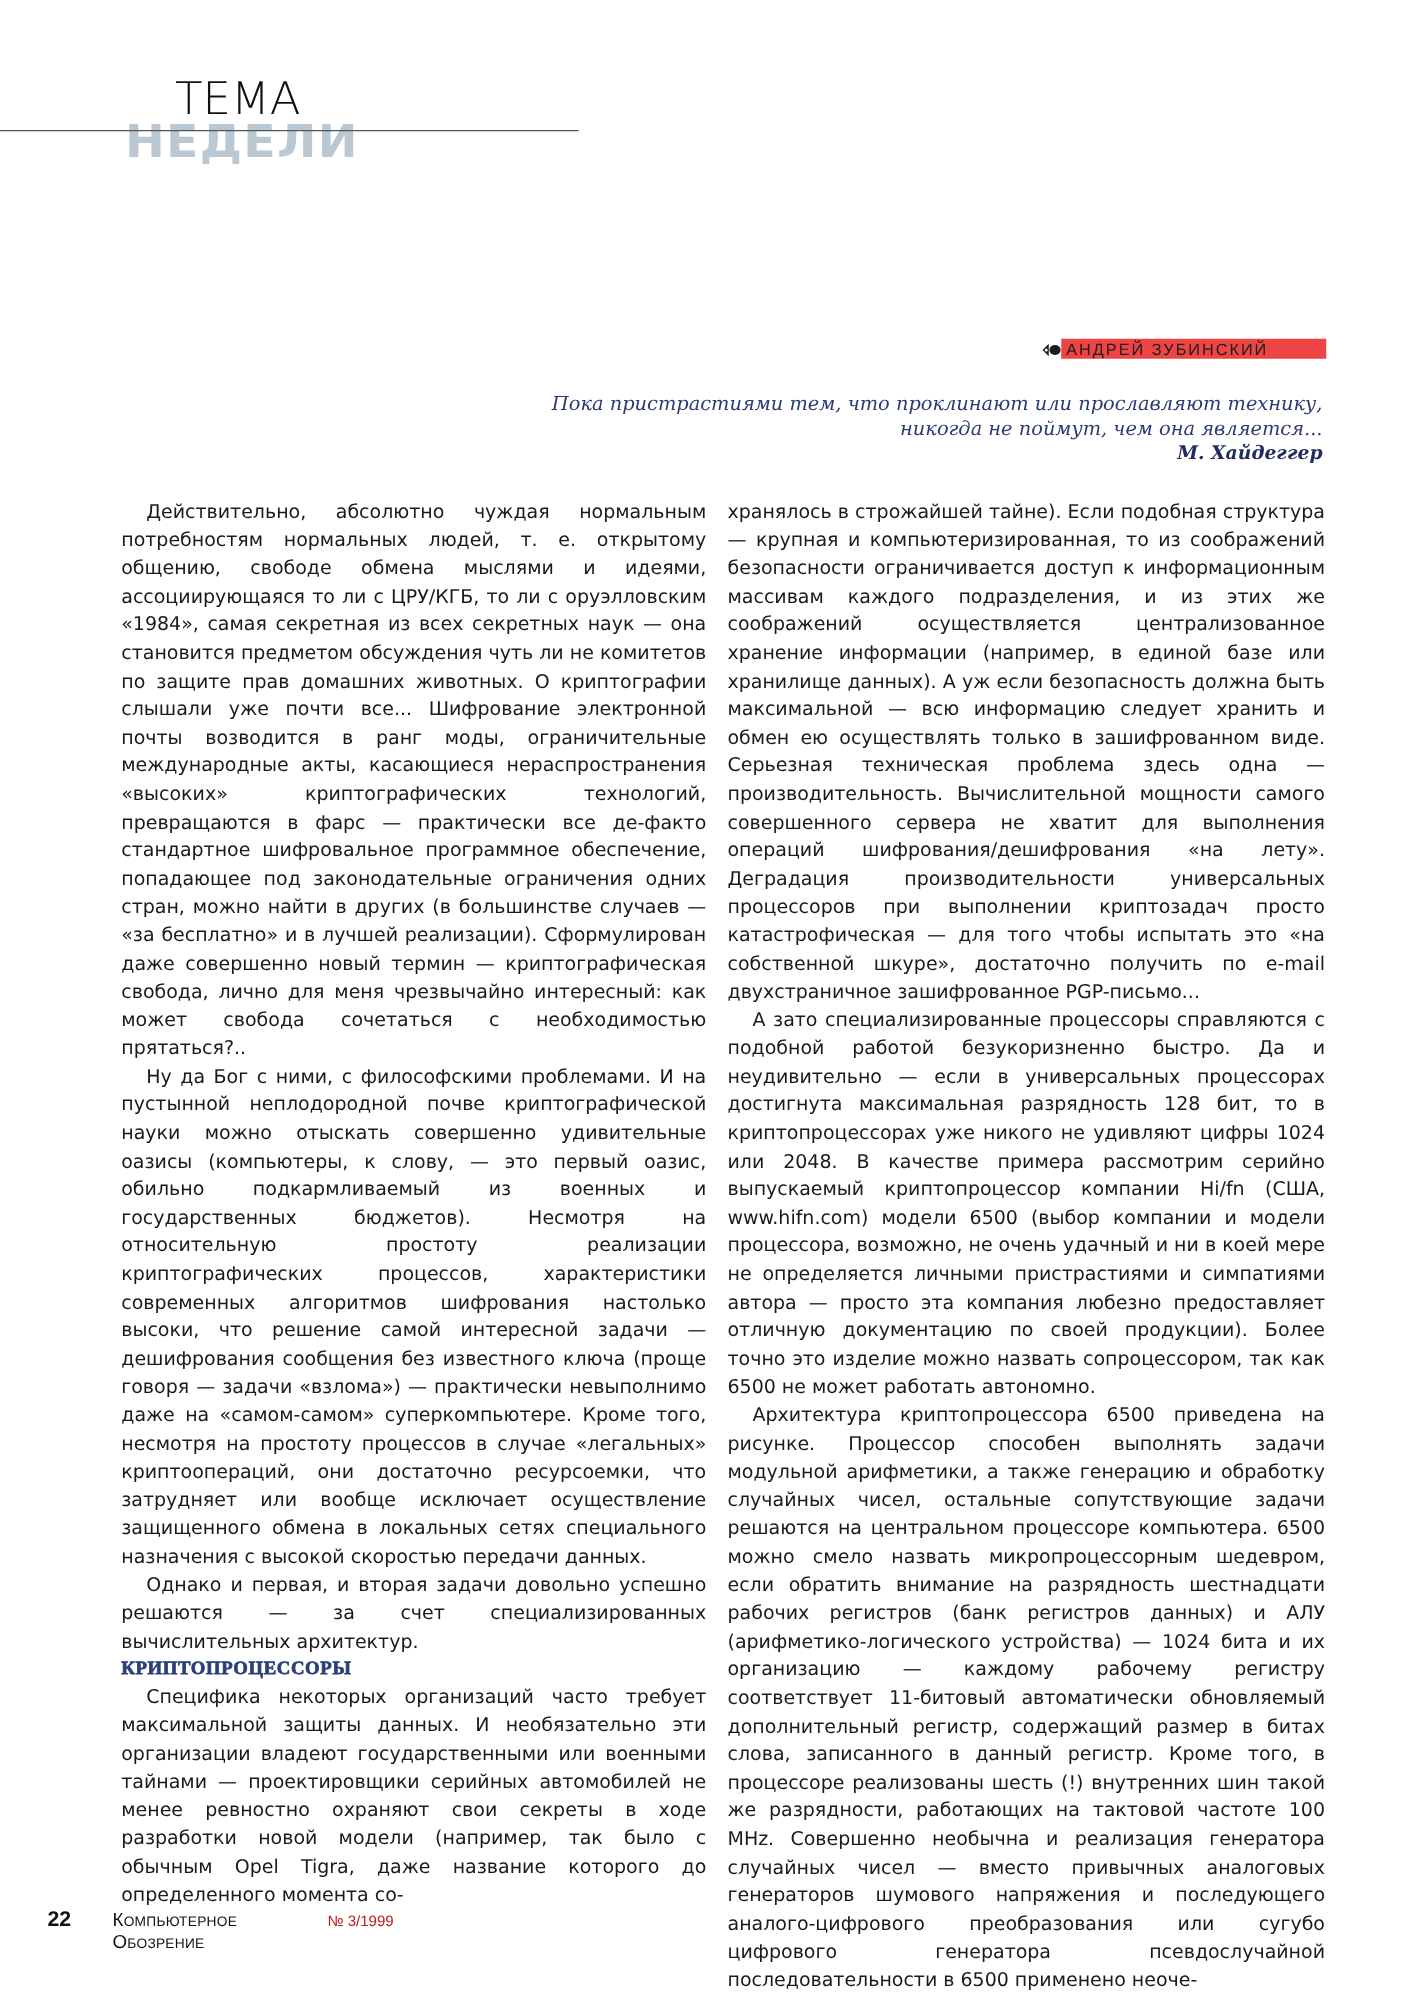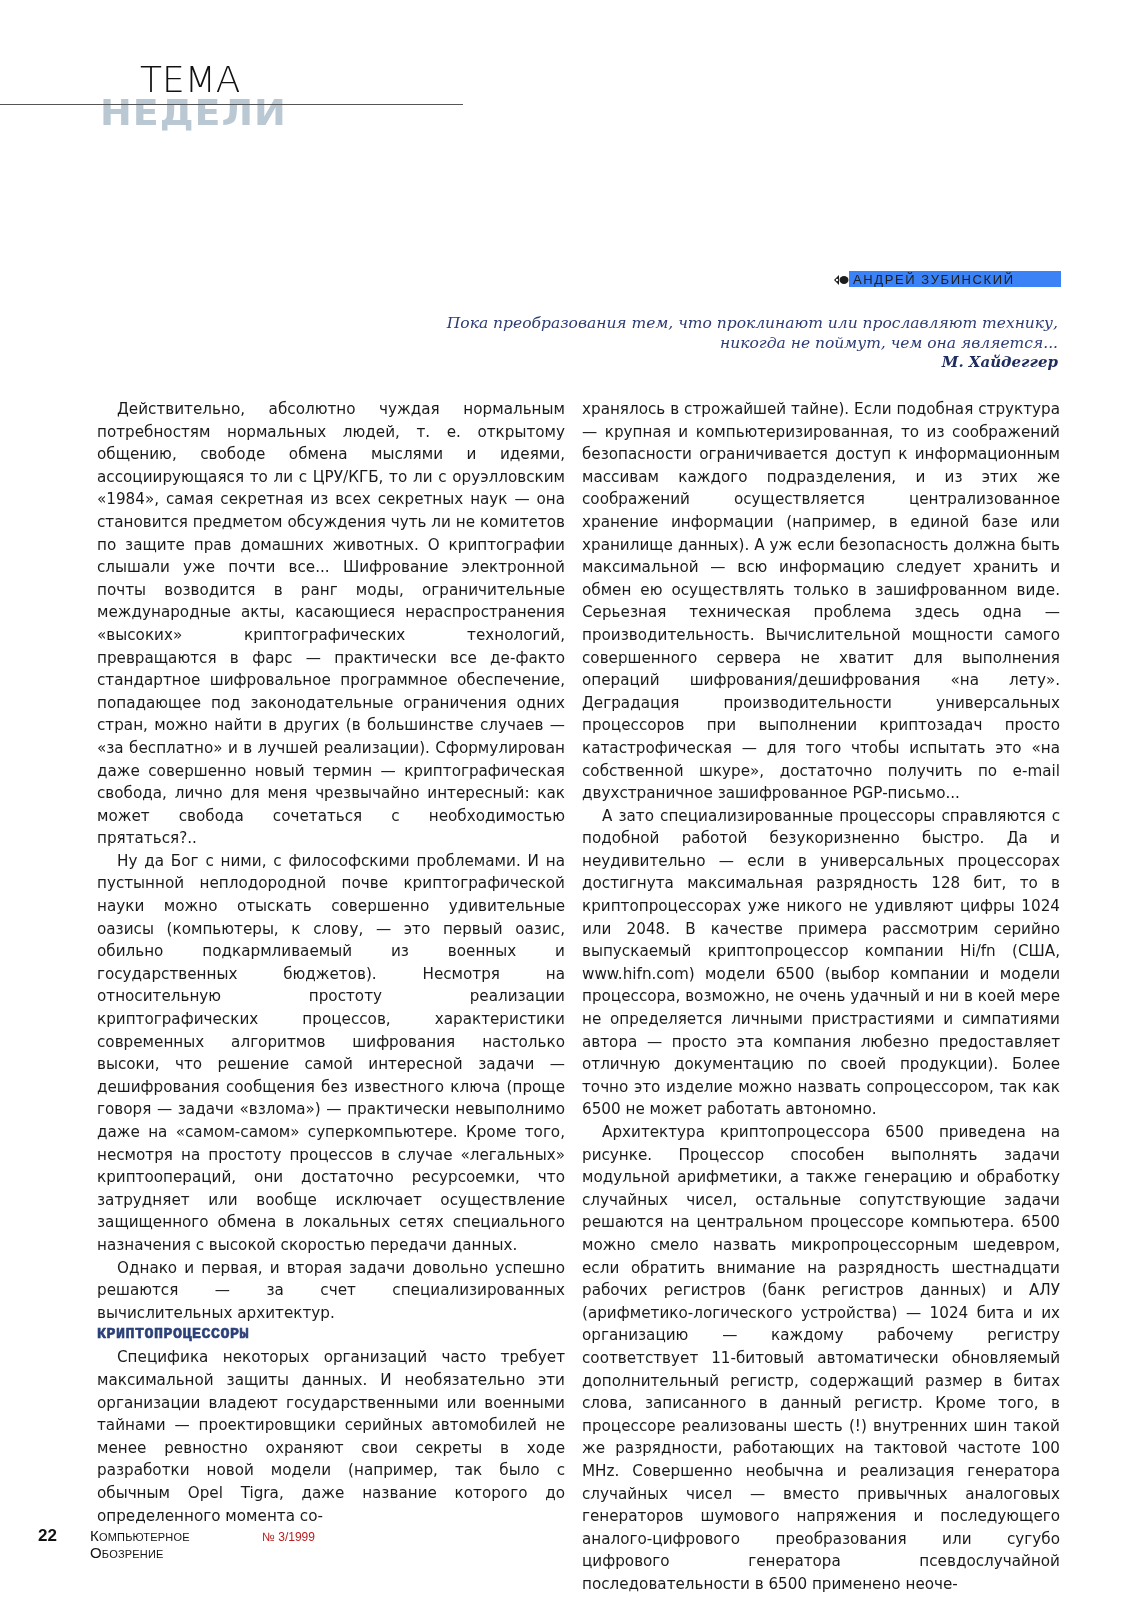--- a/index.html
+++ b/index.html
@@ -7,31 +7,31 @@
 
   .rubric { position: absolute; left: 0; top: 60px; width: 470px; height: 70px; }
   .rubric-line { position: absolute; left: 0; top: 44px; width: 463px; height: 1px; background: #555; z-index: 2; }
   .rubric-bg { position: absolute; left: 100px; top: 34px; font-family: "DejaVu Sans", sans-serif; font-weight: bold; font-size: 38px; letter-spacing: 1px; color: #b9c8d3; transform: scaleY(0.95); z-index: 1; line-height: 1; }
   .rubric-fg { position: absolute; left: 99px; top: 2px; font-family: "DejaVu Sans", sans-serif; font-weight: 200; font-size: 36px; color: #111; letter-spacing: 0; z-index: 3; line-height: 1; margin-left: 41px; -webkit-text-stroke: 0; }
 
   .title { position: absolute; left: 222px; top: 158px; width: 820px; font-family: "DejaVu Sans", sans-serif; font-weight: bold; font-size: 68px; line-height: 64px; color: #2b4079; letter-spacing: 1px; -webkit-text-stroke: 2.5px #2b4079; }
 
   .author { position: absolute; left: 833px; top: 270px; height: 18px; width: 228px; display: flex; align-items: center; }
   .author-icon { width: 16px; height: 14px; margin-right: 0; position: relative; }
-  .author-badge { background: #3b82f6; height: 16px; flex: 1; display: flex; align-items: center; padding-left: 4px; font-family: "Liberation Sans", sans-serif; font-size: 13px; letter-spacing: 1.6px; color: #1d1d1d; }
+  .author-badge { background: #ef4444; height: 16px; flex: 1; display: flex; align-items: center; padding-left: 4px; font-family: "Liberation Sans", sans-serif; font-size: 13px; letter-spacing: 1.6px; color: #1d1d1d; }
 
   .epigraph { position: absolute; right: 78px; top: 314px; text-align: right; font-family: "DejaVu Serif", serif; font-style: italic; color: #2b3a72; font-size: 15.5px; line-height: 19.5px; }
   .epigraph .who { font-weight: bold; font-size: 15px; color: #1f2d5e; }
 
   .col { position: absolute; top: 398px; font-family: "DejaVu Sans", sans-serif; font-size: 15.2px; line-height: 22.6px; color: #1a1a1a; text-align: justify; }
   .col-left { left: 97px; width: 468px; }
   .col-right { left: 582px; width: 478px; }
   .col p { margin: 0; text-indent: 20px; hyphens: manual; }
   .col p.noindent { text-indent: 0; }
-  .subhead { font-family: Liberation Mono, monospace; font-weight: bold; font-size: 15px; color: #2b4079; letter-spacing: 0.5px; margin-top: 22px; line-height: 22px; text-indent: 0 !important; -webkit-text-stroke: 0.6px #2b4079; }
+  .subhead { font-family: Liberation Serif, serif; font-weight: bold; font-size: 15px; color: #2b4079; letter-spacing: 0.5px; margin-top: 22px; line-height: 22px; text-indent: 0 !important; -webkit-text-stroke: 0.6px #2b4079; }
 
   .footer { position: absolute; top: 1526px; left: 38px; height: 22px; display: flex; align-items: baseline; }
   .page-num { font-family: "Liberation Sans", sans-serif; font-weight: bold; font-size: 17px; color: #111; width: 52px; }
   .magazine { font-family: "Liberation Sans", sans-serif; font-size: 15px; color: #111; font-variant: small-caps; width: 172px; letter-spacing: 0.2px; }
   .issue { font-family: "Liberation Sans", sans-serif; font-size: 12px; color: #b91c1c; }
 </style>
 </head>
 <body>
 
 <div class="rubric">
@@ -48,21 +48,21 @@
     <svg width="16" height="14" viewBox="0 0 16 14">
       <path d="M1 7 L6 2 L6 12 Z" fill="#1d1d1d"></path>
       <circle cx="4" cy="7" r="1.2" fill="#ffffff"></circle>
       <ellipse cx="11" cy="7" rx="4.5" ry="4" fill="#1d1d1d"></ellipse>
     </svg>
   </span>
   <span class="author-badge">АНДРЕЙ ЗУБИНСКИЙ</span>
 </div>
 
 <div class="epigraph">
-  <div>Пока преобразования тем, что проклинают или прославляют технику,</div>
+  <div>Пока пристрастиями тем, что проклинают или прославляют технику,</div>
   <div>никогда не поймут, чем она является...</div>
   <div class="who">М. Хайдеггер</div>
 </div>
 
 <div class="col col-left">
   <p>Действительно, абсолютно чуждая нормальным потребностям нормальных людей, т. е. открытому общению, свободе обмена мыслями и идеями, ассоциирующаяся то ли с ЦРУ/КГБ, то ли с оруэлловским «1984», самая секретная из всех секретных наук — она становится предметом обсуждения чуть ли не комитетов по защите прав домашних животных. О криптографии слышали уже почти все... Шифрование электронной почты возводится в ранг моды, ограничительные международные акты, касающиеся нераспространения «высоких» криптографических технологий, превращаются в фарс — практически все де-факто стандартное шифровальное программное обеспечение, попадающее под законодательные ограничения одних стран, можно найти в других (в большинстве случаев — «за бесплатно» и в лучшей реализации). Сформулирован даже совершенно новый термин — криптографическая свобода, лично для меня чрезвычайно интересный: как может свобода сочетаться с необходимостью прятаться?..</p>
   <p>Ну да Бог с ними, с философскими проблемами. И на пустынной неплодородной почве криптографической науки можно отыскать совершенно удивительные оазисы (компьютеры, к слову, — это первый оазис, обильно подкармливаемый из военных и государственных бюджетов). Несмотря на относительную простоту реализации криптографических процессов, характеристики современных алгоритмов шифрования настолько высоки, что решение самой интересной задачи — дешифрования сообщения без известного ключа (проще говоря — задачи «взлома») — практически невыполнимо даже на «самом-самом» суперкомпьютере. Кроме того, несмотря на простоту процессов в случае «легальных» криптоопераций, они достаточно ресурсоемки, что затрудняет или вообще исключает осуществление защищенного обмена в локальных сетях специального назначения с высокой скоростью передачи данных.</p>
   <p>Однако и первая, и вторая задачи довольно успешно решаются — за счет специализированных вычислительных архитектур.</p>
   <p class="subhead">КРИПТОПРОЦЕССОРЫ</p>
   <p>Специфика некоторых организаций часто требует максимальной защиты данных. И необязательно эти организации владеют государственными или военными тайнами — проектировщики серийных автомобилей не менее ревностно охраняют свои секреты в ходе разработки новой модели (например, так было с обычным Opel Tigra, даже название которого до определенного момента со-</p>

